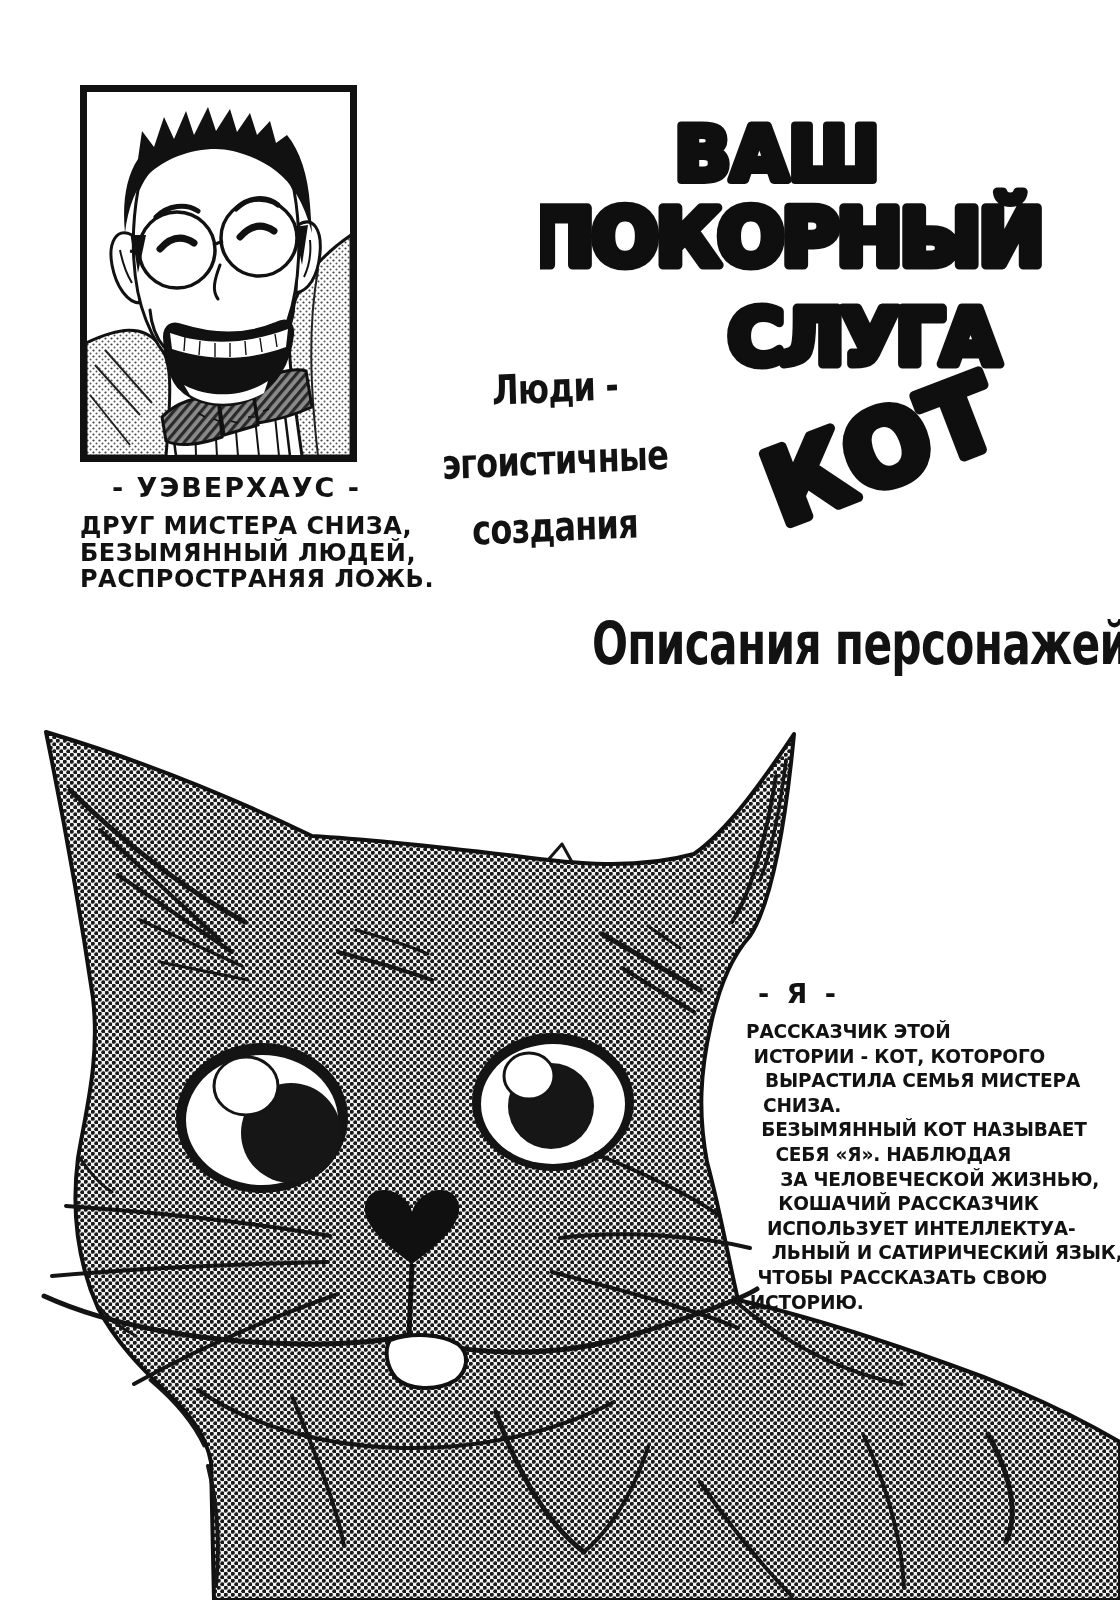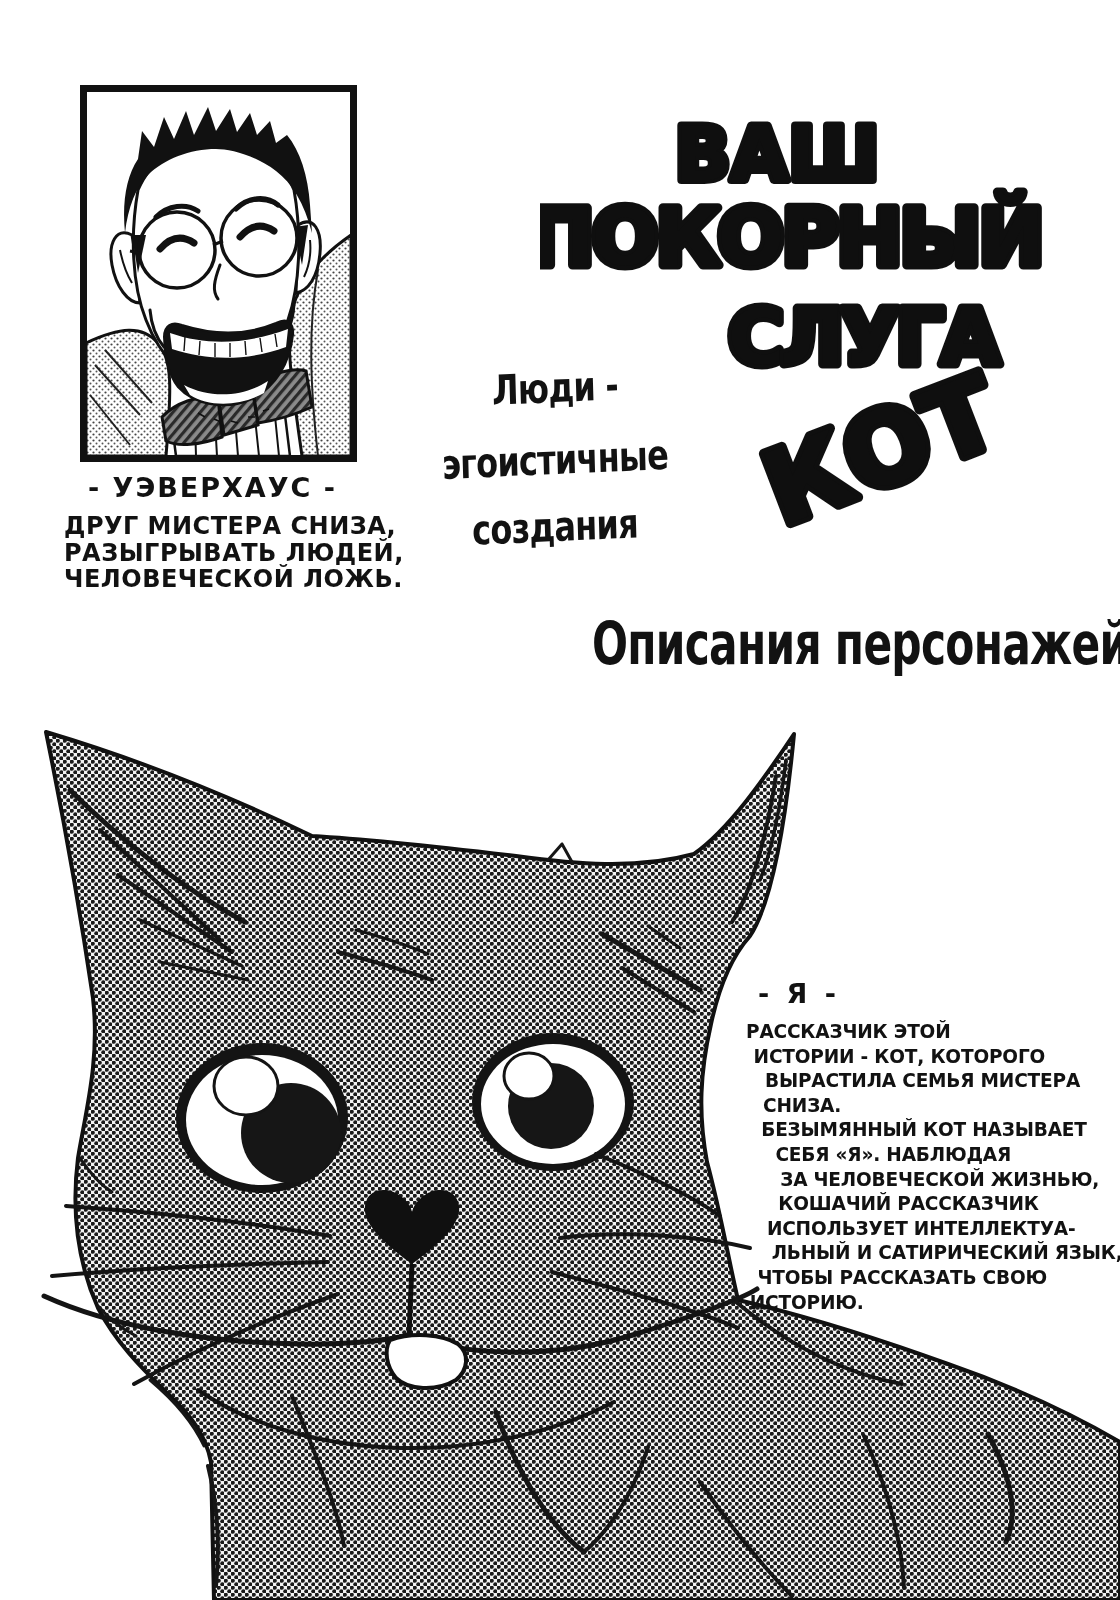--- a/index.html
+++ b/index.html
@@ -5,23 +5,23 @@
   html,body{margin:0;padding:0;background:#e8e8e8;}
   .page{
     position:relative;width:1120px;height:1600px;margin:0 auto;
     background:#ffffff;overflow:hidden;color:#121212;
     font-family:"DejaVu Sans",sans-serif;
   }
   .abs{position:absolute;}
   
   .portrait{left:80px;top:85px;width:277px;height:377px;}
   
-  .wh-caption{left:64px;top:472px;width:297px;text-align:center;
+  .wh-caption{left:88px;top:472px;width:297px;text-align:center;
     font-size:27px;font-weight:bold;letter-spacing:2px;white-space:nowrap;}
-  .wh-desc{left:64px;top:513px;width:380px;font-size:24px;font-weight:bold;
+  .wh-desc{left:80px;top:513px;width:380px;font-size:24px;font-weight:bold;
     line-height:26.5px;letter-spacing:0.5px;}
   .wh-desc div{white-space:nowrap;}
   
   .title-svg{left:540px;top:88px;width:580px;height:450px;}
   .title-svg text{font-family:"DejaVu Sans",sans-serif;font-weight:bold;
     fill:#0f0f0f;stroke:#0f0f0f;stroke-linejoin:round;paint-order:stroke;
     text-anchor:middle;}
   
   .tagline-line{width:300px;text-align:center;font-weight:bold;
     transform:scaleX(0.78) rotate(-2deg);transform-origin:center;
@@ -106,22 +106,22 @@
     <path d="M 104,300 C 130,314 164,312 188,296 L 184,308 C 160,322 128,322 110,310 Z" fill="#fff"></path>
 
     <path d="M 118,328 l 7,4 M 134,334 l 7,3 M 151,336 l 7,2 M 168,332 l 7,0 M 183,326 l 6,-2" stroke="#111" stroke-width="1.6" fill="none"></path>
 
     <rect x="3.5" y="3.5" width="270" height="370" fill="none" stroke="#111" stroke-width="7"></rect>
   </svg>
 
   <div class="abs wh-caption">- УЭВЕРХАУС -</div>
   <div class="abs wh-desc">
     <div>ДРУГ МИСТЕРА СНИЗА,</div>
-    <div>РАЗЫГРЫВАТЬ ЛЮДЕЙ,</div>
-    <div>ЧЕЛОВЕЧЕСКОЙ ЛОЖЬ.</div>
+    <div>БЕЗЫМЯННЫЙ ЛЮДЕЙ,</div>
+    <div>РАСПРОСТРАНЯЯ ЛОЖЬ.</div>
   </div>
 
   <svg class="abs title-svg" viewBox="0 0 580 450">
     <text x="237" y="92" font-size="74" stroke-width="8">ВАШ</text>
     <text x="245" y="177" font-size="79" stroke-width="9" letter-spacing="-3">ПОКОРНЫЙ</text>
     <text x="322" y="276" font-size="77" stroke-width="9" letter-spacing="-4">СЛУГА</text>
     <text x="340" y="398" font-size="102" stroke-width="10" transform="rotate(-21 340 360)">КОТ</text>
   </svg>
 
   <div class="abs tagline-line tl1">Люди -</div>

